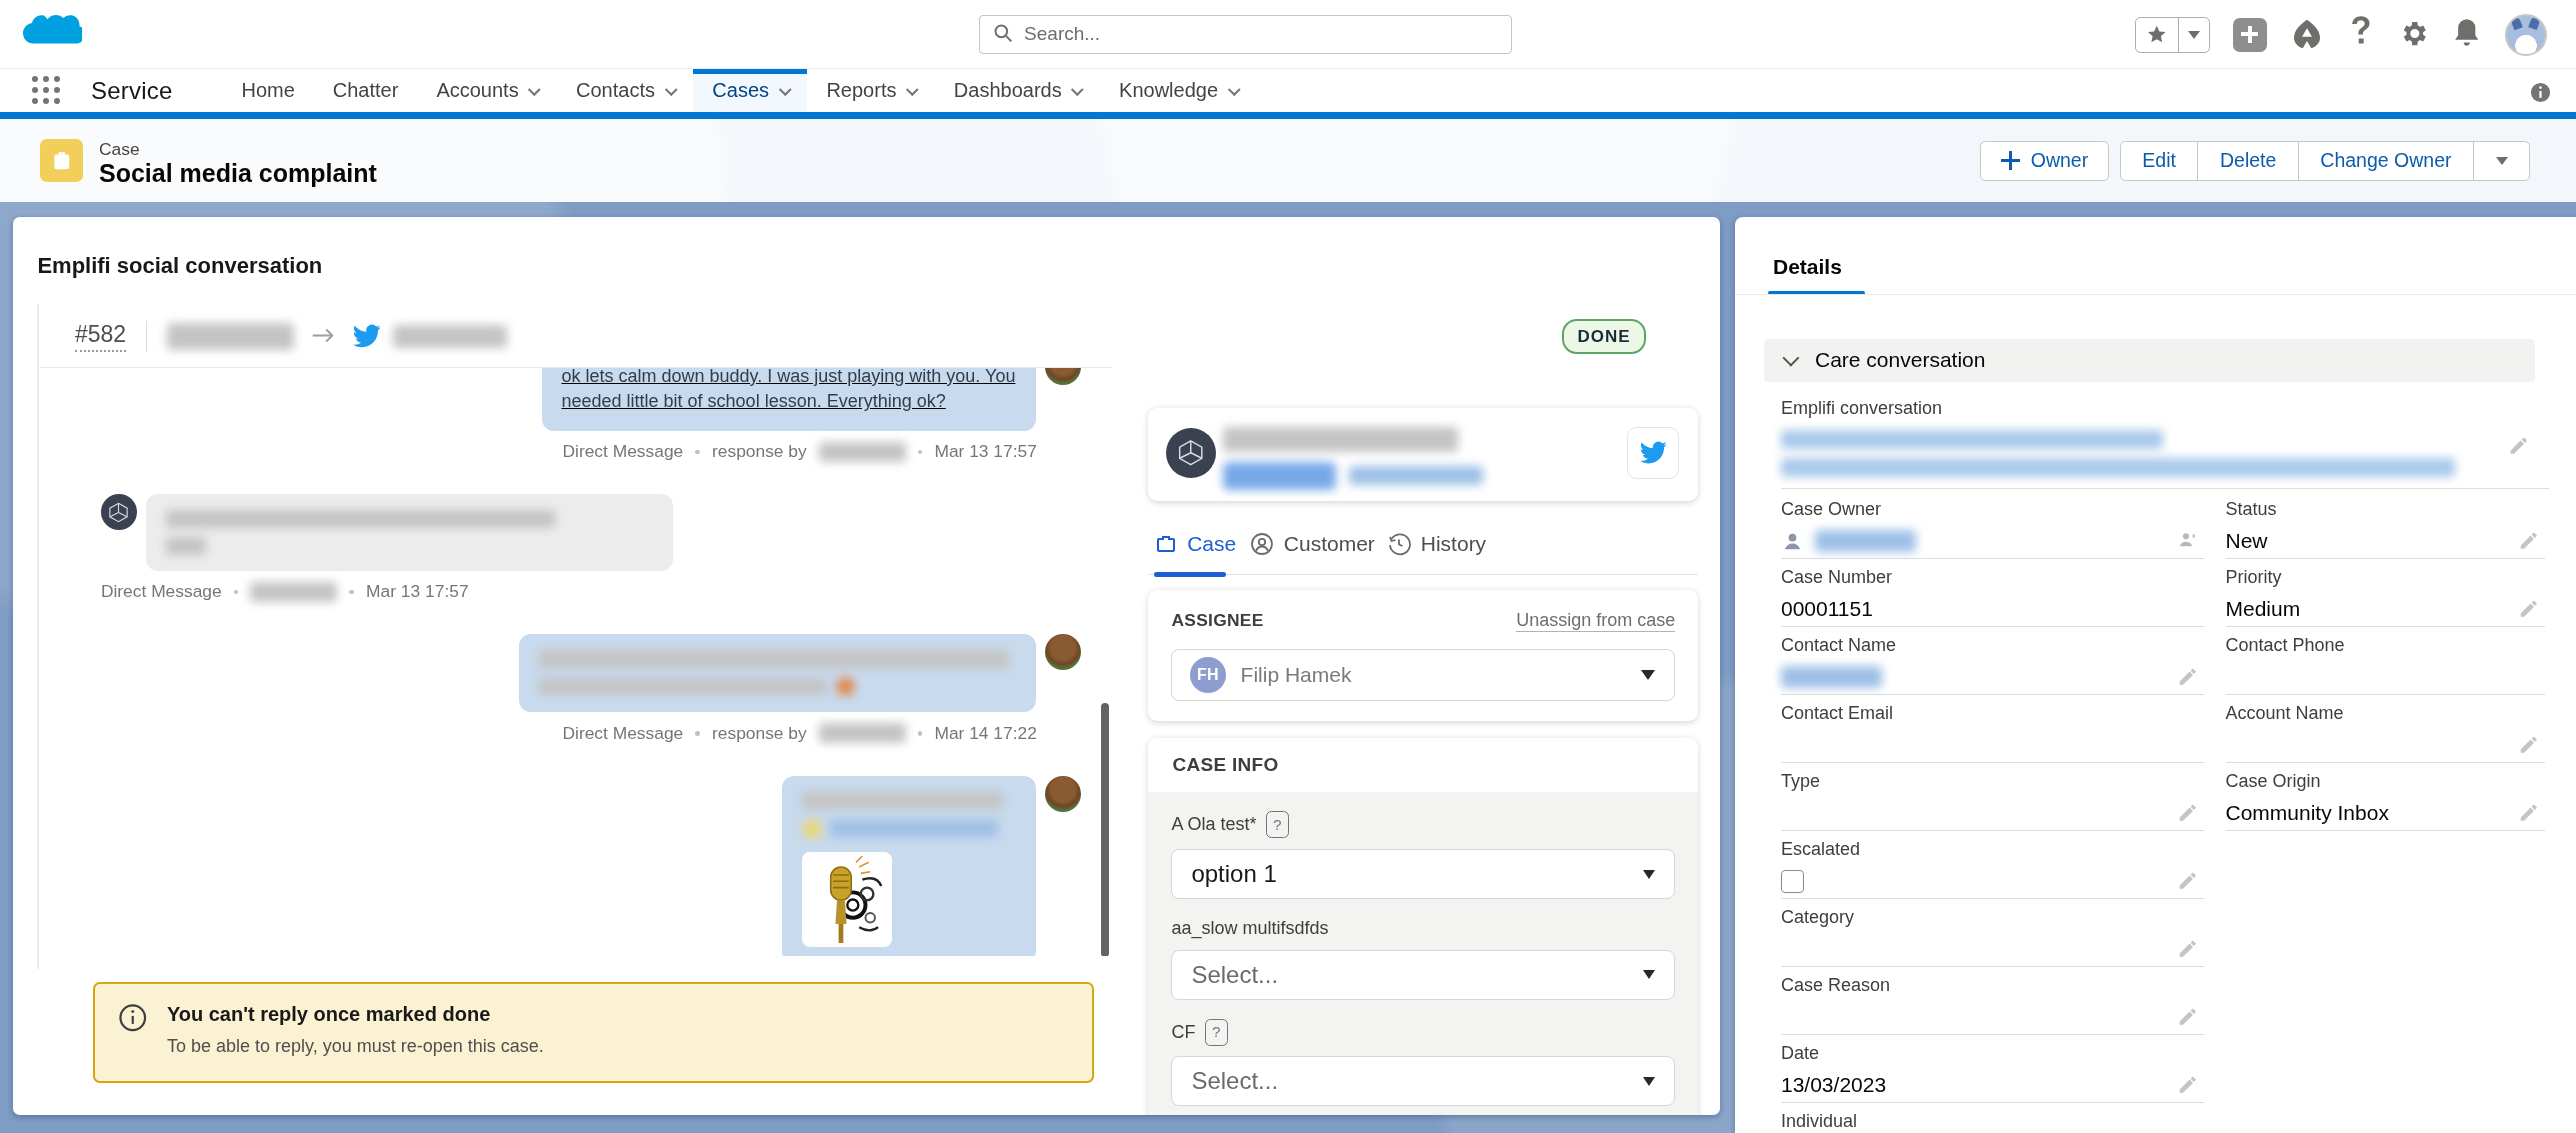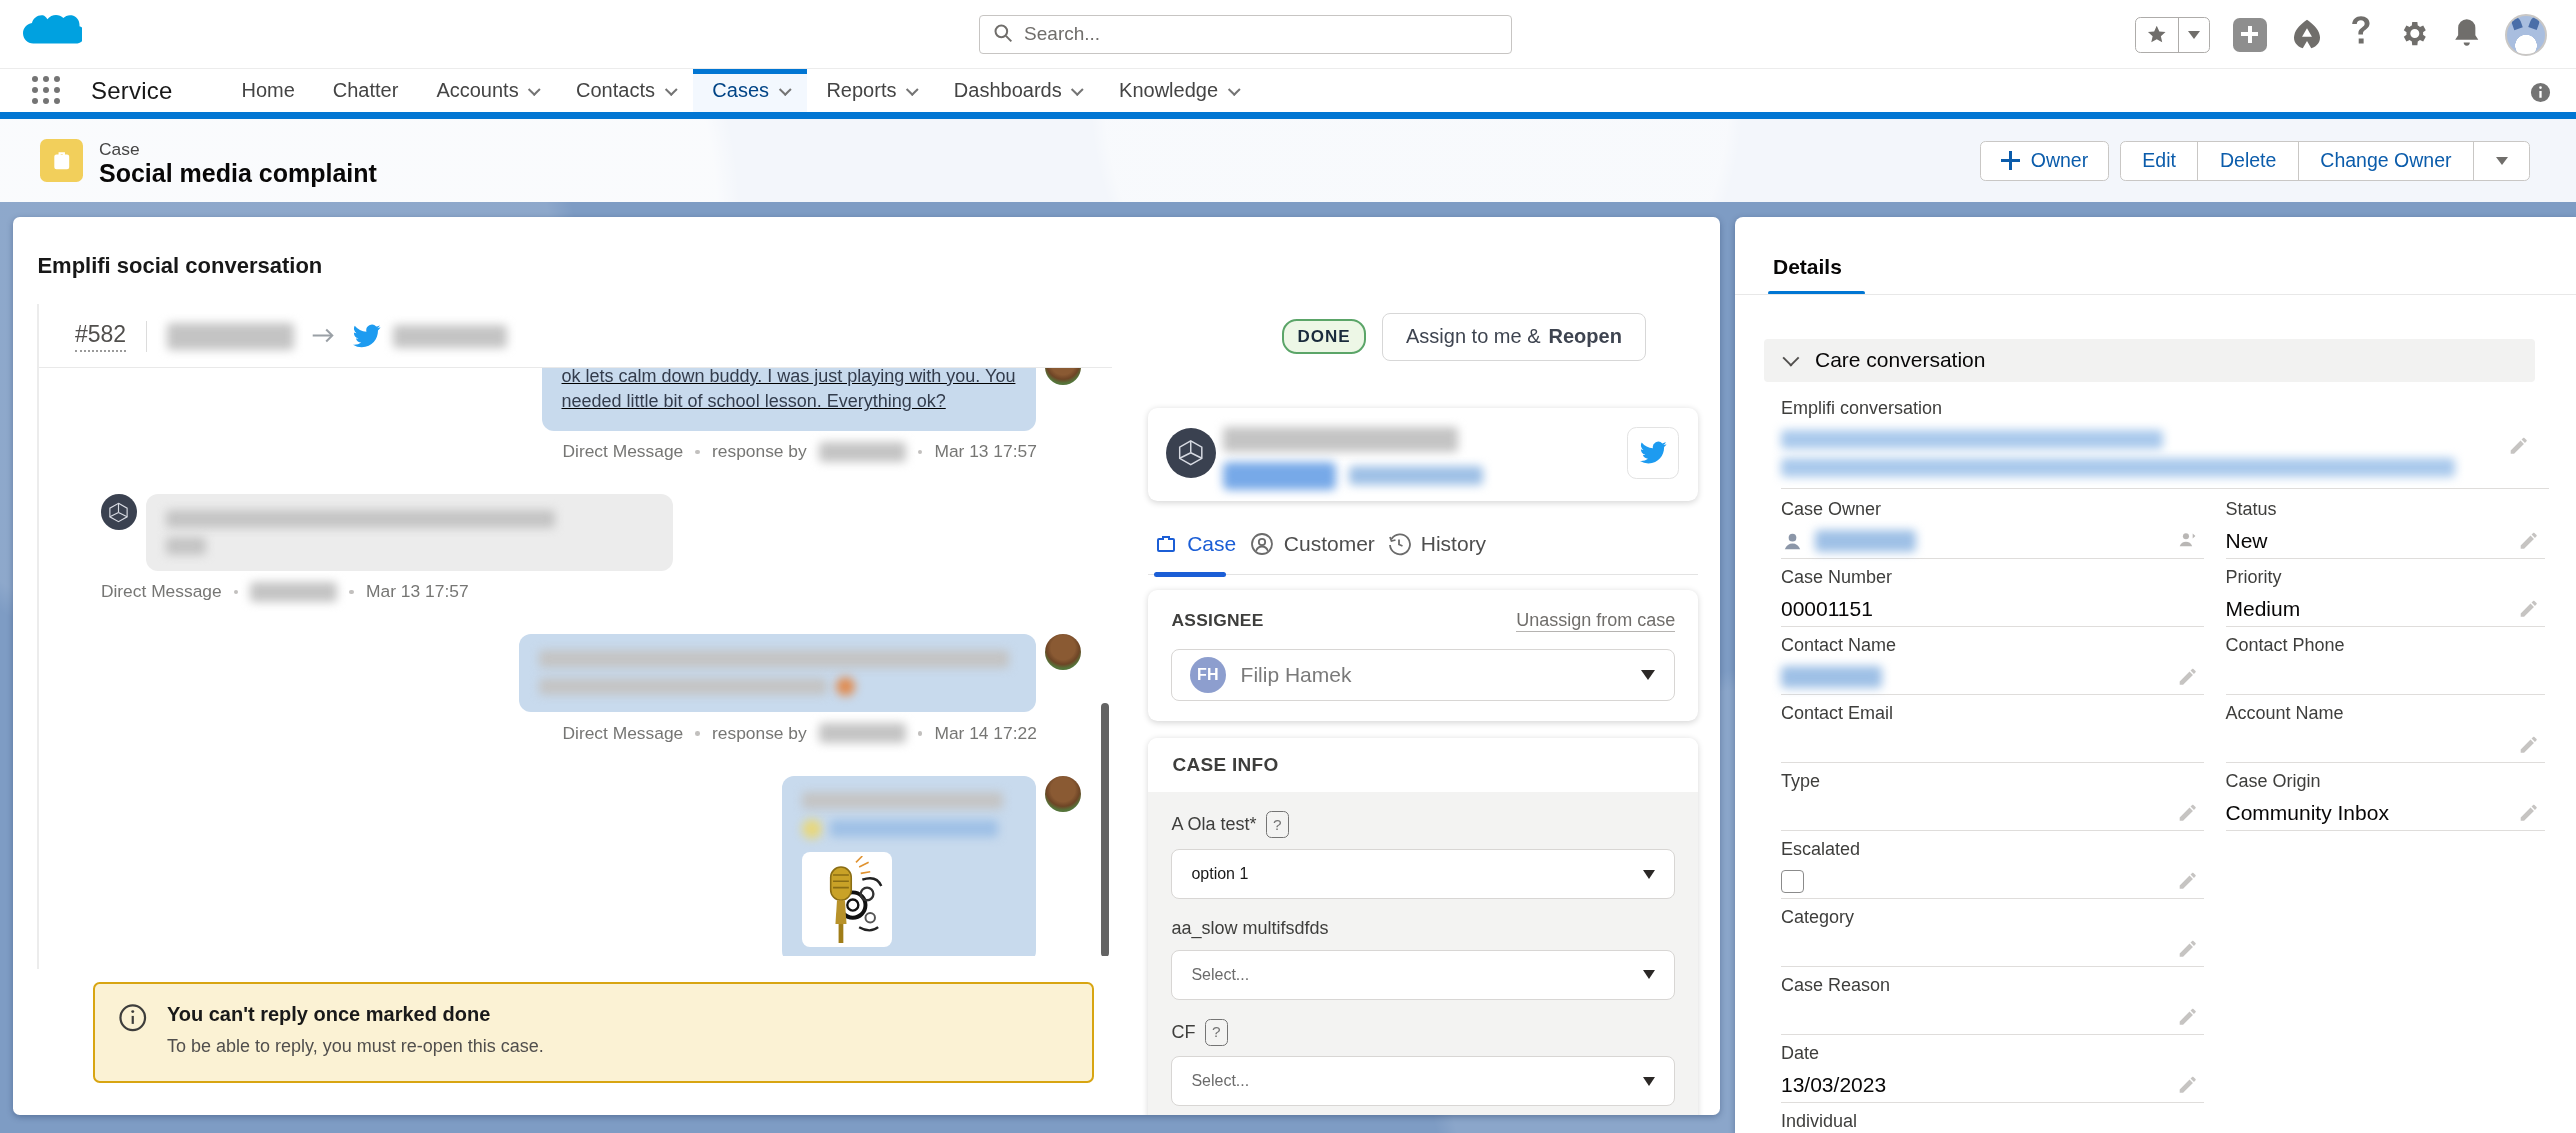--- a/index.html
+++ b/index.html
@@ -131,21 +131,21 @@
   .select { margin-top:17.4px; height:52px; background:#fff; border:1.3px solid #d8d6d4; border-radius:8px; display:flex; align-items:center; padding:0 17.4px; cursor:pointer; position:relative; }
   .select .tri { position:absolute; right:19px; width:0; height:0; border-left:7.4px solid transparent; border-right:7.4px solid transparent; border-top:10px solid #2b2826; }
   .fh-av { width:36px; height:36px; border-radius:50%; background:#8d9ece; color:#fff; font-size:16px; font-weight:bold; display:flex; align-items:center; justify-content:center; margin-right:14.8px; }
   .as-name { font-size:21px; color:#7a7a7a; }
 
   .caseinfo-card { margin-top:17.4px; height:387px; border-radius:9.4px 9.4px 0 0; overflow:hidden; }
   .ci-head { height:54px; background:#fff; display:flex; align-items:center; padding-left:24px; font-size:19px; font-weight:bold; color:#3e3e3c; letter-spacing:0.3px; }
   .ci-body { background:#f3f3f2; height:333px; padding:19px 23px; }
   .ci-label-row { display:flex; align-items:center; gap:9.4px; font-size:18px; color:#3e3e3c; }
   .help-badge { width:23px; height:27px; border:1.3px solid #747474; border-radius:5.4px; color:#747474; font-size:15.4px; display:flex; align-items:center; justify-content:center; }
-  .ci-select { margin-top:10.7px; margin-bottom:19px; height:50px; background:#fff; border:1.3px solid #d8d6d4; border-radius:8px; display:flex; align-items:center; padding:0 19px; font-size:16px; color:#181818; position:relative; cursor:pointer; }
+  .ci-select { margin-top:10.7px; margin-bottom:19px; height:50px; background:#fff; border:1.3px solid #d8d6d4; border-radius:8px; display:flex; align-items:center; padding:0 19px; font-size:24px; color:#181818; position:relative; cursor:pointer; }
   .ci-select.placeholder { color:#6b6b6b; }
   .ci-select .tri { position:absolute; right:19px; width:0; height:0; border-left:6.7px solid transparent; border-right:6.7px solid transparent; border-top:9.4px solid #2b2826; }
 
   
   .d-tab { position:absolute; left:38px; top:38px; font-size:21px; font-weight:bold; color:#080707; cursor:pointer; }
   .d-tab-underline { position:absolute; left:33px; top:74px; width:97px; height:4.7px; background:#0176d3; border-radius:2px; }
   .d-topline { position:absolute; left:0; top:77px; width:841px; height:1.3px; background:#e8e8e8; }
   .care-head { position:absolute; left:29px; top:122px; width:771px; height:43px; background:#f2f2f1; border-radius:4px; display:flex; align-items:center; padding-left:19px; gap:20px; cursor:pointer; }
   .care-title { font-size:21px; color:#080707; }
   .chev-open { width:12px; height:12px; border-right:2.7px solid #514f4d; border-bottom:2.7px solid #514f4d; transform:rotate(45deg) translateY(-2.7px); }
@@ -312,24 +312,20 @@
             </svg>
         </span>
         <span>
           <svg width="28" height="24" viewBox="0 0 24 20" fill="#1d9bf0">
               <path d="M23.6 2.6c-.9.4-1.8.6-2.8.8a4.9 4.9 0 0 0 2.2-2.7c-.9.6-2 1-3.1 1.2A4.9 4.9 0 0 0 11.5 6.3 13.9 13.9 0 0 1 1.5 1.2a4.9 4.9 0 0 0 1.5 6.5C2.2 7.7 1.5 7.5.8 7.1v.1a4.9 4.9 0 0 0 3.9 4.8c-.4.1-.8.2-1.3.2l-.9-.1a4.9 4.9 0 0 0 4.6 3.4A9.8 9.8 0 0 1 0 17.5a13.8 13.8 0 0 0 7.5 2.2c9 0 13.9-7.4 13.9-13.9v-.6a9.9 9.9 0 0 0 2.2-2.6z"></path>
             </svg>
         </span>
         <span class="rdx" style="width:114px;height:23px;margin-left:12px;"></span>
         <span class="head-right">
           <span class="done-badge">DONE</span>
-          <button class="assign-btn">
-            <span>Assign to me &amp;</span>
-              <b>Reopen</b>
-          </button>
         </span>
       </div>
 
       <div class="msg-viewport">
 
         <div class="msg out" style="margin-top:-20px;">
           <div class="bubble" style="width:494px;">ok lets calm down buddy. I was just playing with you. You needed little bit of school lesson. Everything ok?</div>
           <span class="av cow" style="margin-top:1.3px;"></span>
         </div>
         <div class="meta right">

